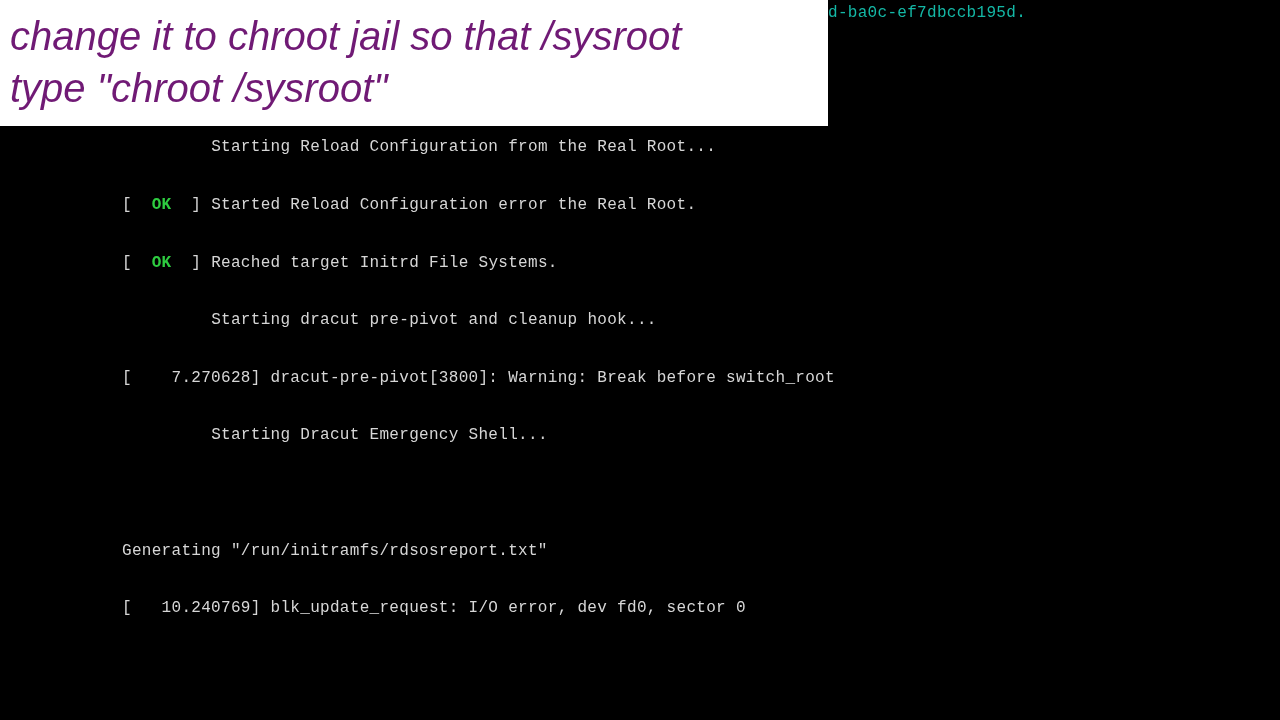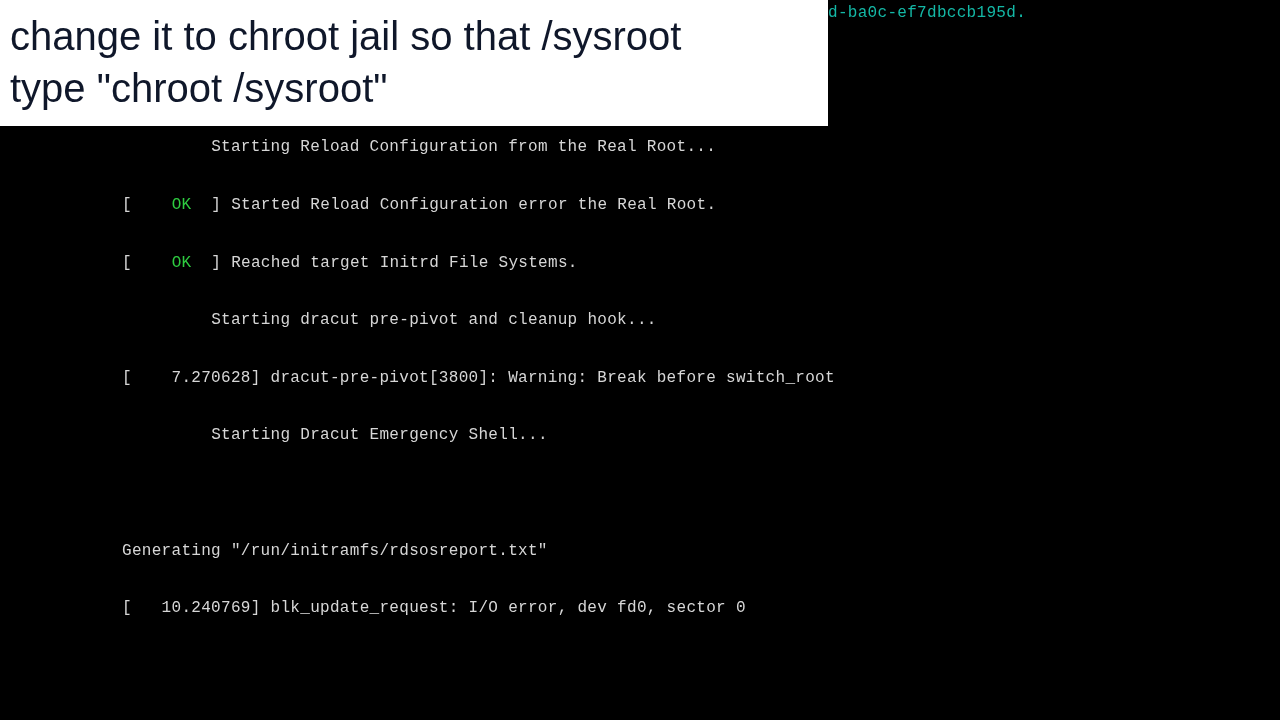--- a/index.html
+++ b/index.html
@@ -18,42 +18,43 @@
     background: #000;
     color: #d6d6d6;
     font-size: 16px;
     line-height: 19.2px;
     letter-spacing: 0.3px;
     white-space: pre;
     padding-left: 122px;
     padding-top: 4px;
   }
   .line { display: block; }
-  .ok { color: #2ecc40; font-weight: normal; margin-left: 20px; }
+  .ok { color: #2ecc40; font-weight: bold; }
   .bracket { color: #d6d6d6; }
   .fragment {
     position: absolute;
     top: 4px;
     left: 828px;
     color: #14b8a6;
     font-size: 16px;
     letter-spacing: 0.3px;
   }
   .overlay {
     position: absolute;
     top: 0;
     left: 0;
     width: 828px;
     height: 126px;
     background: #fff;
-    color: #0f172a;
+    color: #701a75;
     font-family: Arial, Helvetica, sans-serif;
     font-size: 40px;
     line-height: 52px;
     padding: 10px 10px 4px 10px;
+    font-style: italic;
   }
 </style>
 </head>
 <body>
 
 <div class="terminal">
   <span class="fragment">d-ba0c-ef7dbccb195d.</span>
 
   <span class="line"><span class="bracket">[  </span><span class="ok">OK</span><span class="bracket">  </span><span>] Reached target Initrd Root File System.</span></span>
   <span class="line"><span>         </span><span>Starting Reload Configuration from the Real Root...</span></span>

